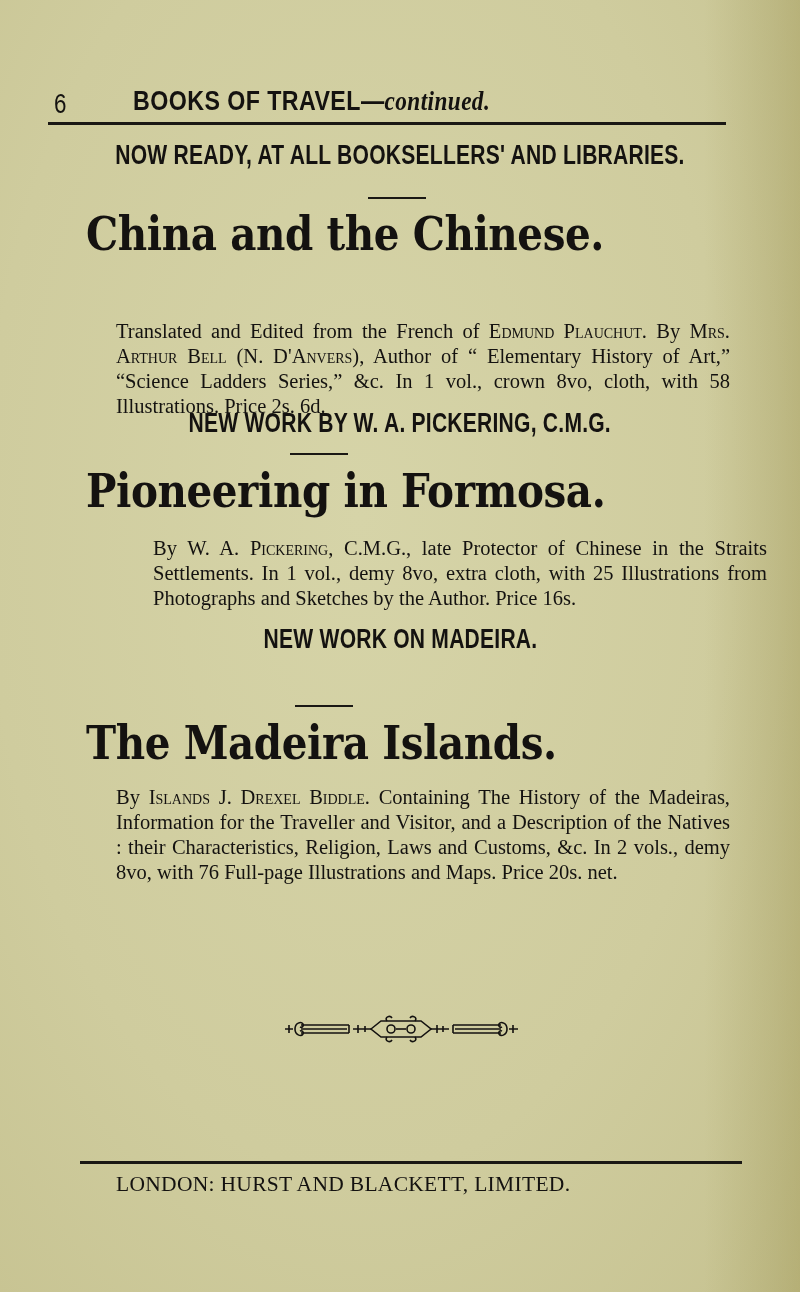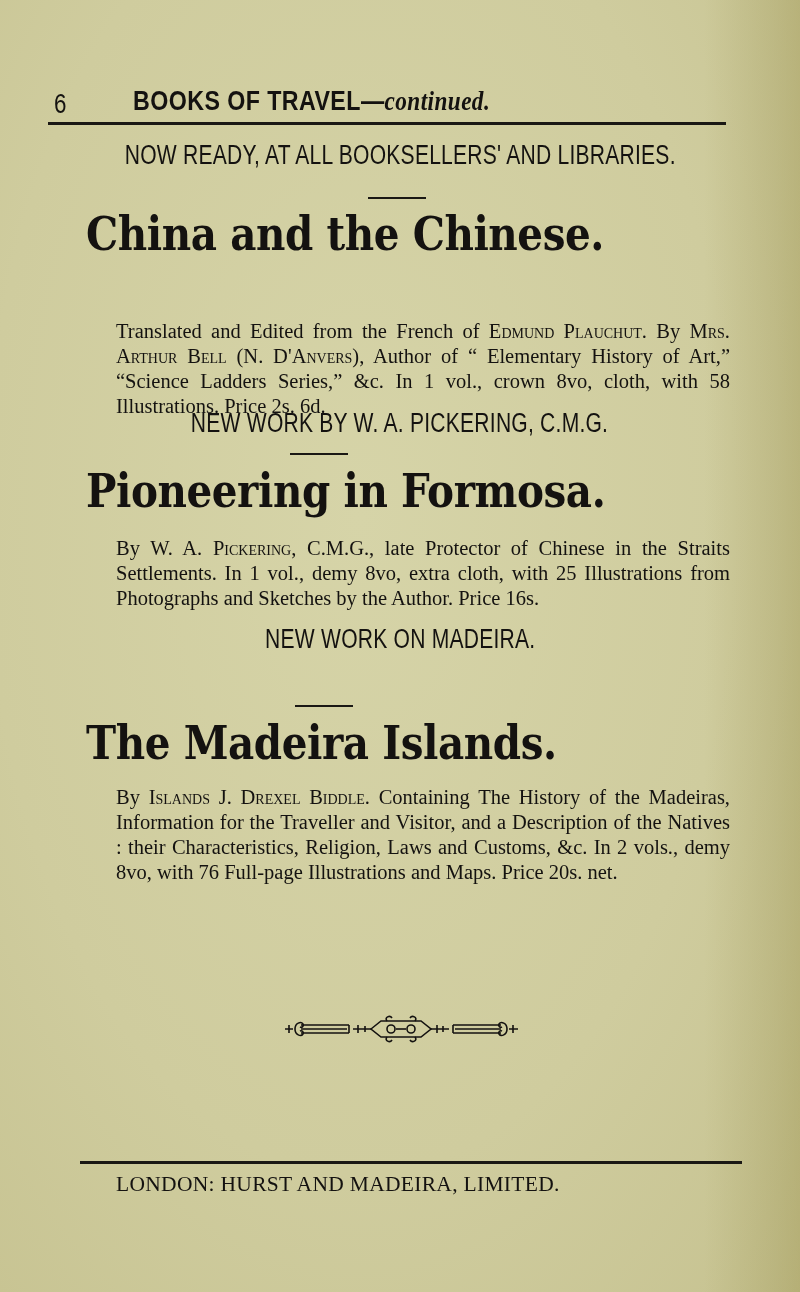--- a/index.html
+++ b/index.html
@@ -28,21 +28,21 @@
     transform: scaleX(0.86); transform-origin: left;
   }
   .running-title i {
     font-family: "Liberation Serif", serif; font-weight: bold; font-style: italic; font-size: 27px;
   }
   .rule {
     position: absolute; height: 3px; background: #1a1814;
   }
   .heading-sans {
     position: absolute; left: 0; width: 800px; text-align: center;
-    font-family: "Liberation Sans", "DejaVu Sans", sans-serif; font-weight: normal;
+    font-family: "Liberation Sans", "DejaVu Sans", sans-serif; font-weight: bold;
     white-space: nowrap;
   }
   .heading-sans span {
     display: inline-block; transform: scaleX(0.78); transform-origin: center;
     font-size: 27px; letter-spacing: 0.3px;
   }
   .short-rule { position: absolute; height: 2px; background: #1a1814; width: 58px; }
   .title {
     position: absolute; left: 86px; white-space: nowrap;
     font-family: "DejaVu Serif", "Liberation Serif", serif; font-weight: bold;
@@ -78,21 +78,21 @@
 <div class="body-text" style="top:283px;margin-top:36px;">
   <span>Translated and Edited from the French of </span><span class="sc">Edmund Plauchut.</span>
   <span>By </span><span class="sc">Mrs. Arthur Bell</span><span> (N. D'</span><span class="sc">Anvers</span><span>), Author of “ Elementary History of Art,” “Science Ladders Series,” &amp;c.  In 1 vol., crown 8vo, cloth, with 58 Illustrations.  Price 2s. 6d.</span>
 </div>
 
 <div class="heading-sans" style="top:408px;">
   <span>NEW WORK BY W. A. PICKERING, C.M.G.</span>
 </div>
 <div class="short-rule" style="left:290px; top:453px;"></div>
 <div class="title" style="top:464px;">Pioneering in Formosa.</div>
-<div class="body-text" style="top:536px;">
+<div class="body-text" style="top:536px;margin-left:37px;">
   <span>By W. A. </span><span class="sc">Pickering</span><span>, C.M.G., late Protector of Chinese in the Straits Settlements.  In 1 vol., demy 8vo, extra cloth, with 25 Illustrations from Photographs and Sketches by the Author. Price 16s.</span>
 </div>
 
 <div class="heading-sans" style="top:624px;">
   <span>NEW WORK ON MADEIRA.</span>
 </div>
 <div class="short-rule" style="left:295px; top:705px;"></div>
 <div class="title" style="top:716px;">The Madeira Islands.</div>
 <div class="body-text" style="top:785px;">
   <span>By </span><span class="sc">Islands J. Drexel Biddle.</span><span>  Containing The History of the Madeiras, Information for the Traveller and Visitor, and a Description of the Natives : their Characteristics, Religion, Laws and Customs, &amp;c.  In 2 vols., demy 8vo, with 76 Full-page Illustrations and Maps.  Price 20s. net.</span>
@@ -118,13 +118,13 @@
 
     <path d="M170 10 h48 M170 18 h48 M170 10 v8"></path>
     <path d="M172 14 h46"></path>
     <path d="M224 14 c0 -6 -6 -8 -8 -5 c-1 2 1 4 3 3"></path>
     <path d="M224 14 c0 6 -6 8 -8 5 c-1 -2 1 -4 3 -3"></path>
     <path d="M226 14 h9 M230 10 v8"></path>
   </g>
 </svg>
 
 <div class="rule" style="left:80px; top:1161px; width:662px;"></div>
-<div class="footer">LONDON: HURST AND MADEIRA, LIMITED.</div>
+<div class="footer">LONDON: HURST AND BLACKETT, LIMITED.</div>
 
 </body></html>

